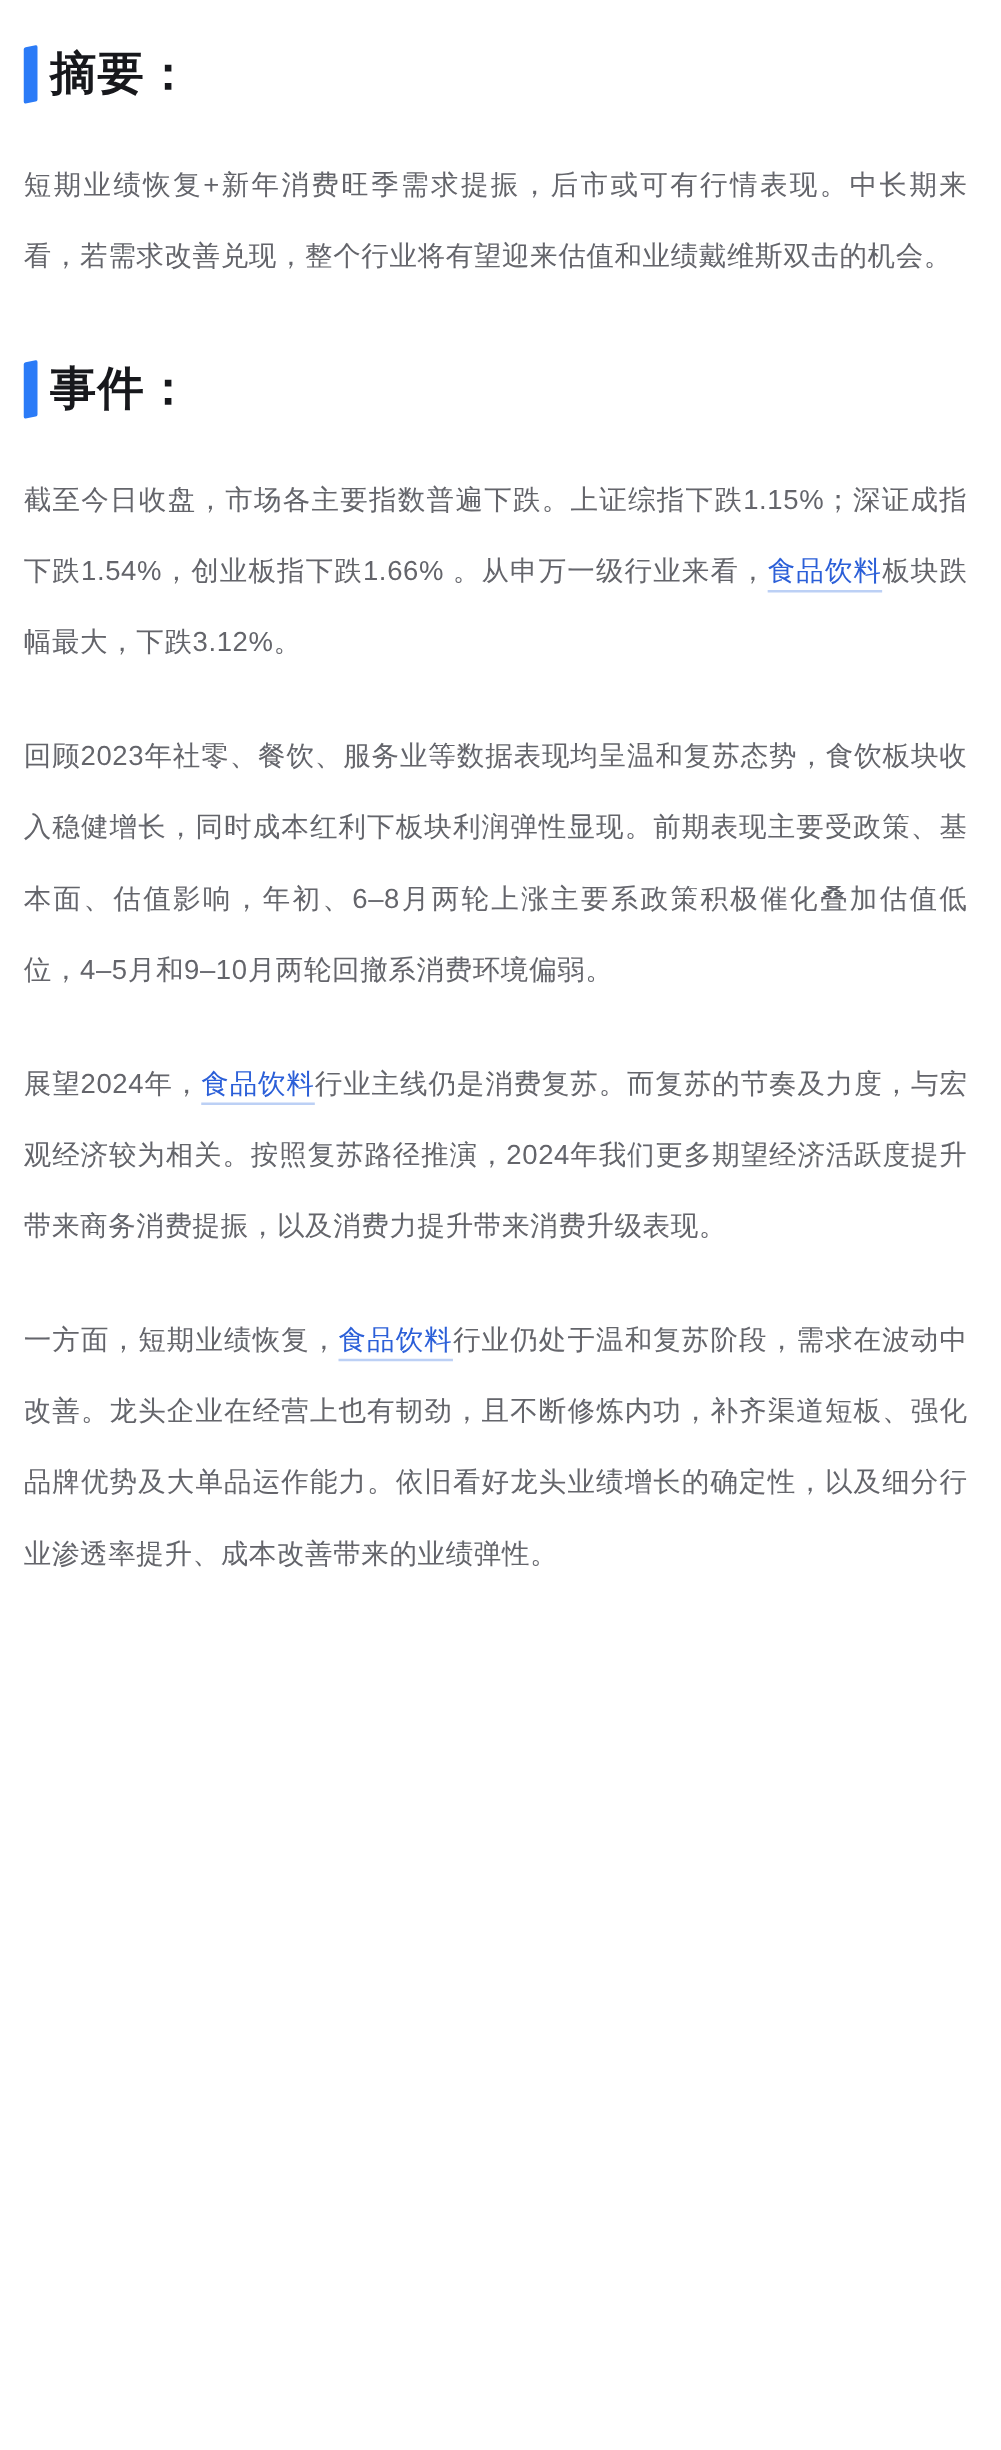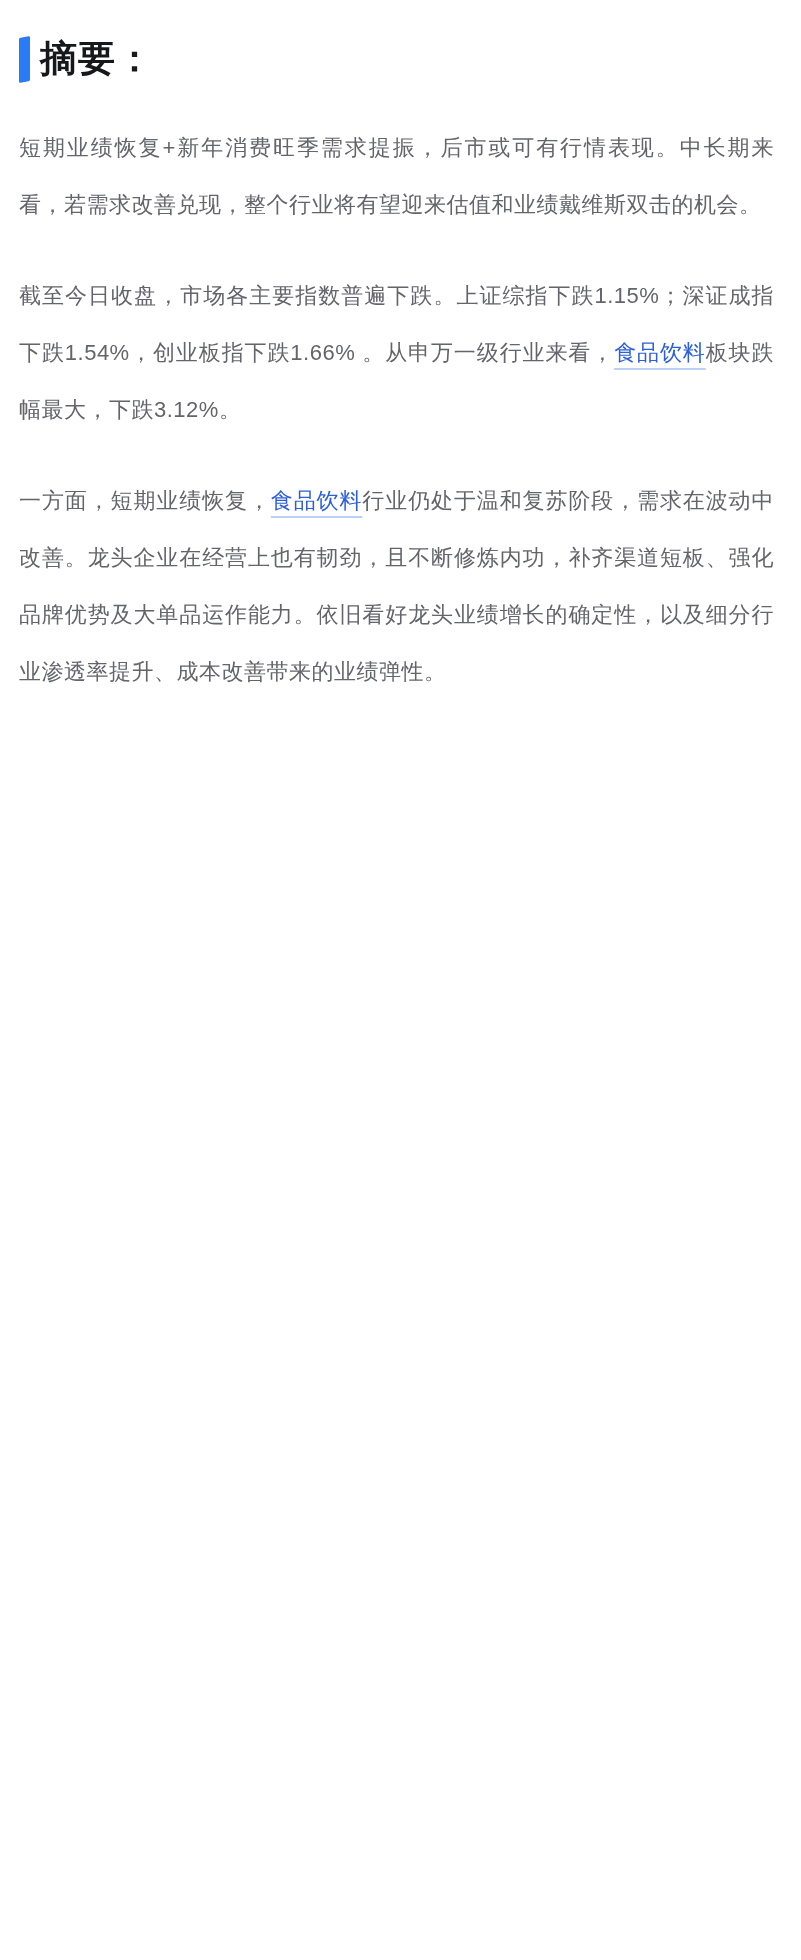--- a/index.html
+++ b/index.html
@@ -68,28 +68,38 @@
     <h2 class="section-heading">
       <span class="accent-bar"></span>
       <span>摘要：</span>
     </h2>
     <p class="paragraph">
       <span>短期业绩恢复+新年消费旺季需求提振，后市或可有行情表现。中长期来看，若需求改善兑现，整个行业将有望迎来估值和业绩戴维斯双击的机会。</span>
     </p>
   </div>
 
   <div class="section">
+    <h2 class="section-heading">
+      <span class="accent-bar"></span>
+      <span>事件：</span>
+    </h2>
     <p class="paragraph">
       <span>截至今日收盘，市场各主要指数普遍下跌。上证综指下跌1.15%；深证成指下跌1.54%，创业板指下跌1.66% 。从申万一级行业来看，</span><span class="inline-link">食品饮料</span><span>板块跌幅最大，下跌3.12%。</span>
     </p>
   </div>
 
   <div class="section">
 
 
+    <p class="paragraph">
+      <span>回顾2023年社零、餐饮、服务业等数据表现均呈温和复苏态势，食饮板块收入稳健增长，同时成本红利下板块利润弹性显现。前期表现主要受政策、基本面、估值影响，年初、6–8月两轮上涨主要系政策积极催化叠加估值低位，4–5月和9–10月两轮回撤系消费环境偏弱。</span>
+    </p>
 
+    <p class="paragraph">
+      <span>展望2024年，</span><span class="inline-link">食品饮料</span><span>行业主线仍是消费复苏。而复苏的节奏及力度，与宏观经济较为相关。按照复苏路径推演，2024年我们更多期望经济活跃度提升带来商务消费提振，以及消费力提升带来消费升级表现。</span>
+    </p>
 
     <p class="paragraph">
       <span>一方面，短期业绩恢复，</span><span class="inline-link">食品饮料</span><span>行业仍处于温和复苏阶段，需求在波动中改善。龙头企业在经营上也有韧劲，且不断修炼内功，补齐渠道短板、强化品牌优势及大单品运作能力。依旧看好龙头业绩增长的确定性，以及细分行业渗透率提升、成本改善带来的业绩弹性。</span>
     </p>
   </div>
 
 </div>
 
 </body></html>

